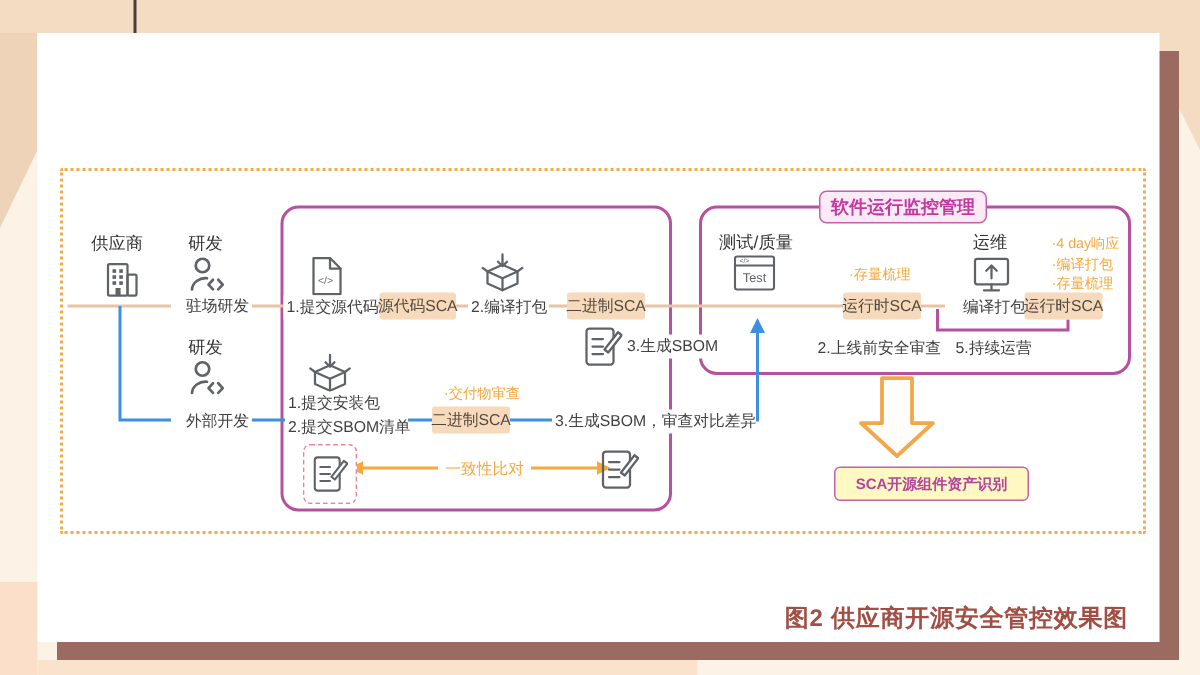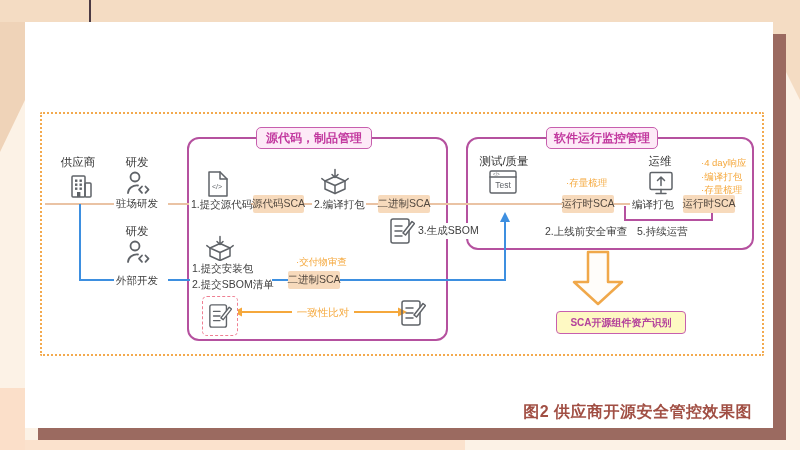--- a/index.html
+++ b/index.html
@@ -18,21 +18,21 @@
   
   .dashedframe{left:40px;top:112px;width:720px;height:240px;border:2px dotted #f3aa4e;border-radius:2px;z-index:3;}
   
   .flowbox{border:2px solid #b5519f;border-radius:12px;background:transparent;z-index:4;}
   .src-box{left:187px;top:137px;width:257px;height:200px;}
   .run-box{left:466px;top:137px;width:284px;height:109px;}
   .boxtitle{background:#fdeaf7;border:1.5px solid #c75fae;color:#c2399f;font-weight:bold;font-size:12px;border-radius:5px;display:flex;align-items:center;justify-content:center;white-space:nowrap;z-index:6;}
   
   .overlay{left:0;top:0;width:800px;height:450px;z-index:5;pointer-events:none;}
   
-  .lbl{font-size:10.5px;color:#404040;white-space:nowrap;z-index:6;text-align:left;}
+  .lbl{font-size:10.5px;color:#404040;white-space:nowrap;z-index:6;text-align:right;}
   .mask{background:#ffffff;padding:1px 2px;}
   .grp{font-size:11.5px;color:#333333;white-space:nowrap;z-index:6;text-align:center;}
   .note{font-size:9.5px;color:#f5a83c;white-space:nowrap;z-index:6;}
   .sca{background:#f7dabc;color:#52483f;font-size:10.5px;display:flex;align-items:center;justify-content:center;border-radius:2px;white-space:nowrap;z-index:6;}
   .icon{z-index:6;}
   .icon svg{display:block;}
   .dasheddoc{left:202px;top:296px;width:34px;height:38px;border:1.5px dashed #ef7f92;border-radius:5px;display:flex;align-items:center;justify-content:center;z-index:6;background:#fff;}
   .result-badge{left:556px;top:311px;width:128px;height:21px;background:#fef9c3;border:1.5px solid #c75fae;border-radius:4px;color:#b5449c;font-weight:bold;font-size:10px;display:flex;align-items:center;justify-content:center;white-space:nowrap;z-index:6;}
   .caption{right:48px;top:402px;font-size:16px;font-weight:bold;color:#a14f44;white-space:nowrap;z-index:6;letter-spacing:0.5px;}
   .bullets{line-height:13.5px;z-index:6;}
@@ -102,21 +102,20 @@
     <svg width="26" height="26" viewBox="0 0 26 26" fill="none" stroke="#5f6368" stroke-width="1.8" stroke-linecap="round" stroke-linejoin="round">
       <circle cx="10" cy="7" r="4.5"></circle>
       <path d="M3,23 a9,8 0 0 1 10,-7.5"></path>
       <path d="M17,16.5 l-3,3.2 3,3.2"></path>
       <path d="M20.5,16.5 l3,3.2 -3,3.2"></path>
     </svg>
   </div>
   <div class="abs lbl mask" style="left:114px;top:273px;width:50px;">外部开发</div>
 
   <div class="abs flowbox src-box"></div>
-  <div class="abs boxtitle" style="left:256px;top:127px;width:114px;height:20px;">源代码，制品管理</div>
 
   <div class="abs icon" style="left:206px;top:170px;">
     <svg width="24" height="28" viewBox="0 0 24 28" fill="none" stroke="#5f6368" stroke-width="1.5" stroke-linecap="round" stroke-linejoin="round">
       <path d="M3,2 h11 l7,7 v17 h-18 z"></path>
       <path d="M14,2 v7 h7"></path>
       <text x="11" y="19" font-size="7" text-anchor="middle" fill="#5f6368" stroke="none">&lt;/&gt;</text>
     </svg>
   </div>
   <div class="abs lbl mask" style="left:189px;top:197px;width:58px;">1.提交源代码</div>
   <div class="abs sca" style="left:253px;top:195px;width:51px;height:18px;">源代码SCA</div>
@@ -148,20 +147,21 @@
       <path d="M5,13 V21 L15,25.5 L25,21 V13"></path>
       <path d="M15,17.5 V25.5"></path>
       <path d="M5,13 L1.8,10.6 M25,13 L28.2,10.6"></path>
       <path d="M15,1.5 V9 M12,6.5 L15,9.5 L18,6.5"></path>
     </svg>
   </div>
   <div class="abs lbl mask" style="left:190px;top:261px;width:64px;text-align:left;">1.提交安装包</div>
   <div class="abs lbl mask" style="left:190px;top:277px;width:78px;text-align:left;">2.提交SBOM清单</div>
   <div class="abs note" style="left:296px;top:256px;">·交付物审查</div>
   <div class="abs sca" style="left:288px;top:271px;width:52px;height:18px;">二进制SCA</div>
+  <div class="abs lbl mask" style="left:368px;top:273px;width:132px;">3.生成SBOM，审查对比差异</div>
 
   <div class="abs dasheddoc">
     <span class="icon">
       <svg width="24" height="28" viewBox="0 0 26 30" fill="none" stroke="#5f6368" stroke-width="1.5" stroke-linecap="round" stroke-linejoin="round">
         <rect x="2" y="3" width="18" height="24" rx="2"></rect>
         <path d="M6,10 h7 M6,15 h7 M6,20 h7"></path>
         <path d="M14,17 L23,5.5 l2.5,2 L16.5,19 Z" fill="#ffffff"></path>
       </svg>
     </span>
   </div>

